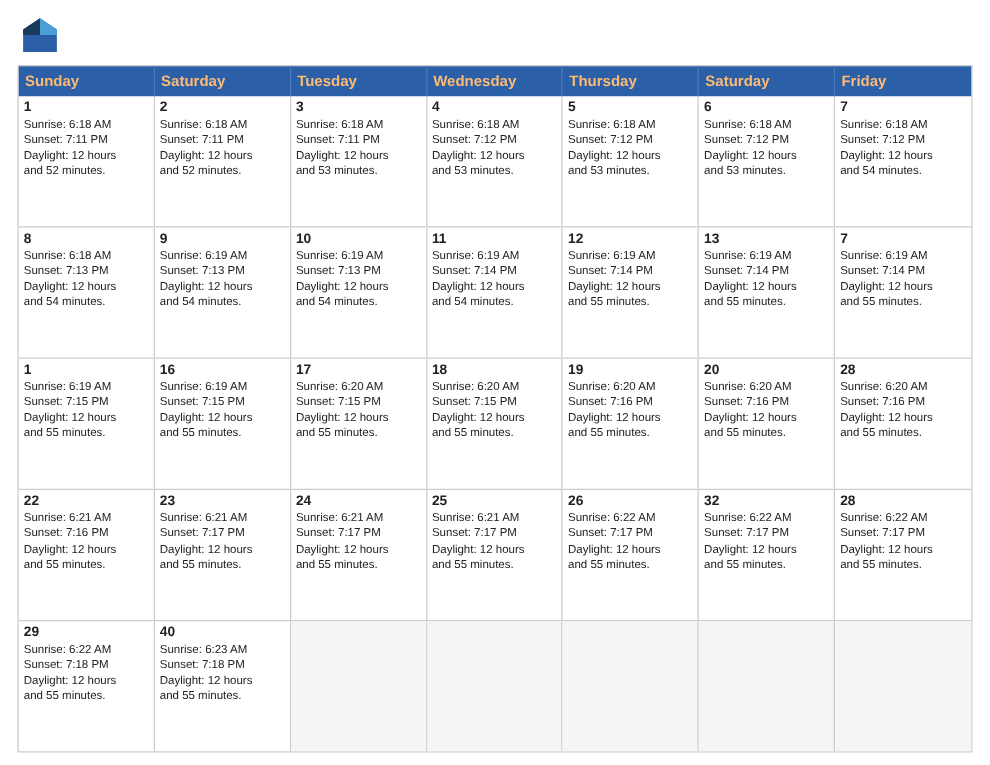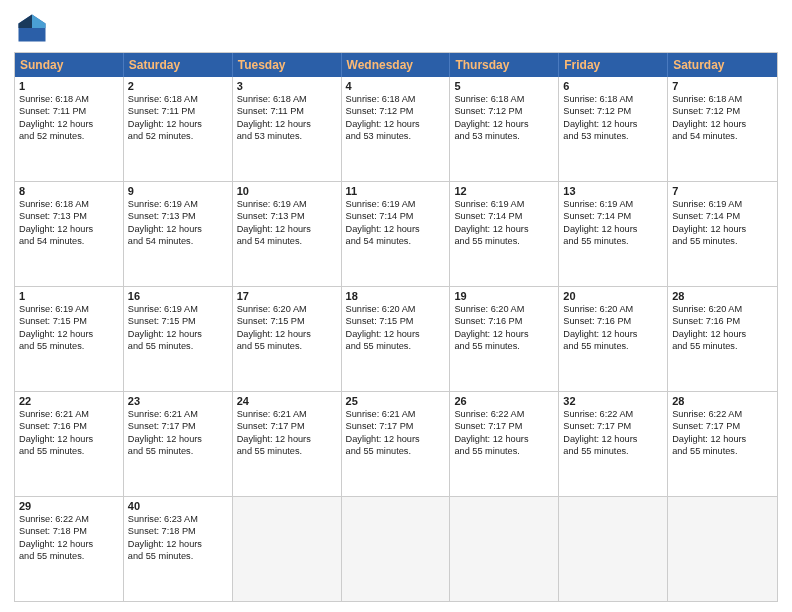--- a/index.html
+++ b/index.html
@@ -129,22 +129,22 @@
     </div>
   </div>
 
   <div class="calendar">
     <div class="cal-header">
       <div class="cal-header-cell">Sunday</div>
       <div class="cal-header-cell">Saturday</div>
       <div class="cal-header-cell">Tuesday</div>
       <div class="cal-header-cell">Wednesday</div>
       <div class="cal-header-cell">Thursday</div>
+      <div class="cal-header-cell">Saturday</div>
       <div class="cal-header-cell">Friday</div>
-      <div class="cal-header-cell">Saturday</div>
     </div>
     <div class="cal-body" id="cal-body">
     <div class="cal-row">
           <div class="cal-cell">
             <span class="day-num">1</span>
             <span class="cell-line">Sunrise: 6:18 AM</span>
             <span class="cell-line">Sunset: 7:11 PM</span>
             <span class="cell-line">Daylight: 12 hours</span>
             <span class="cell-line">and 52 minutes.</span>
           </div>

